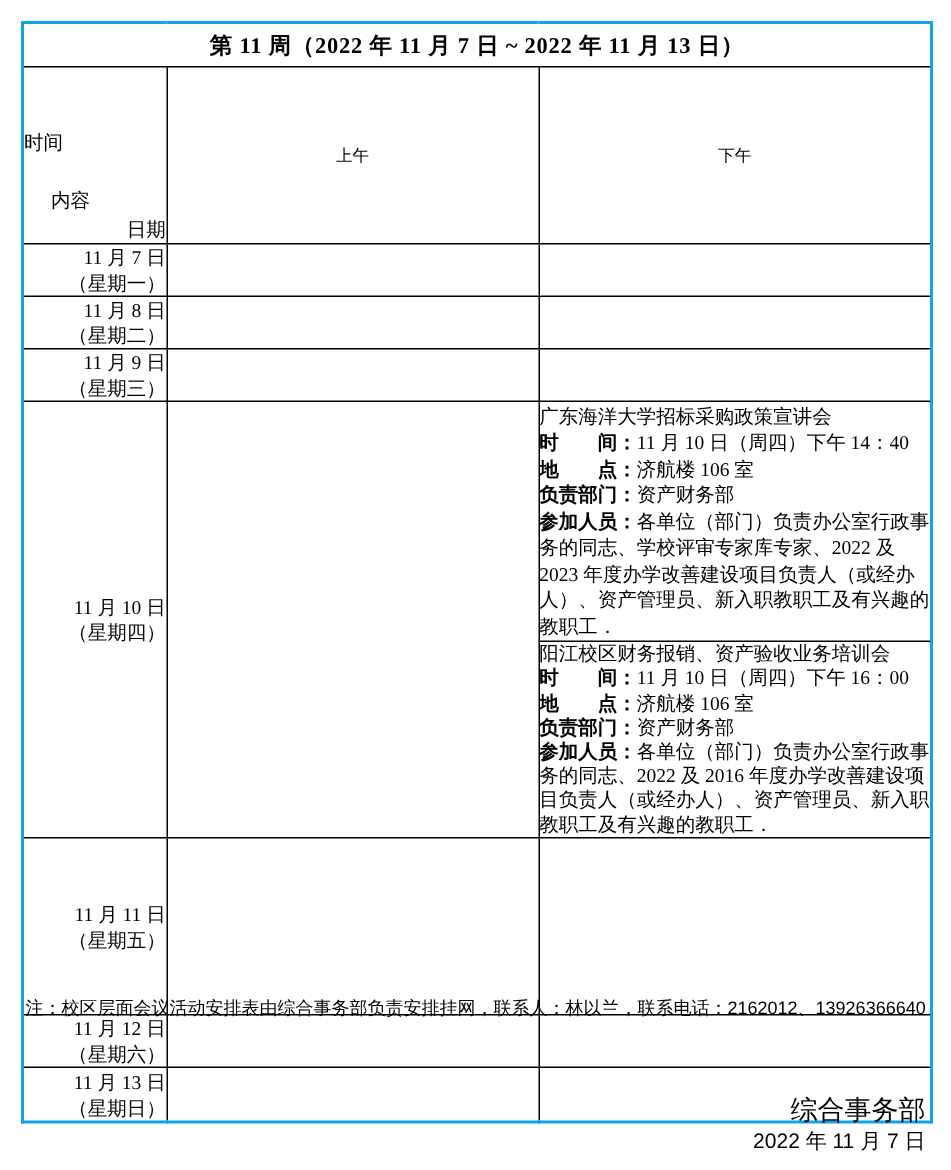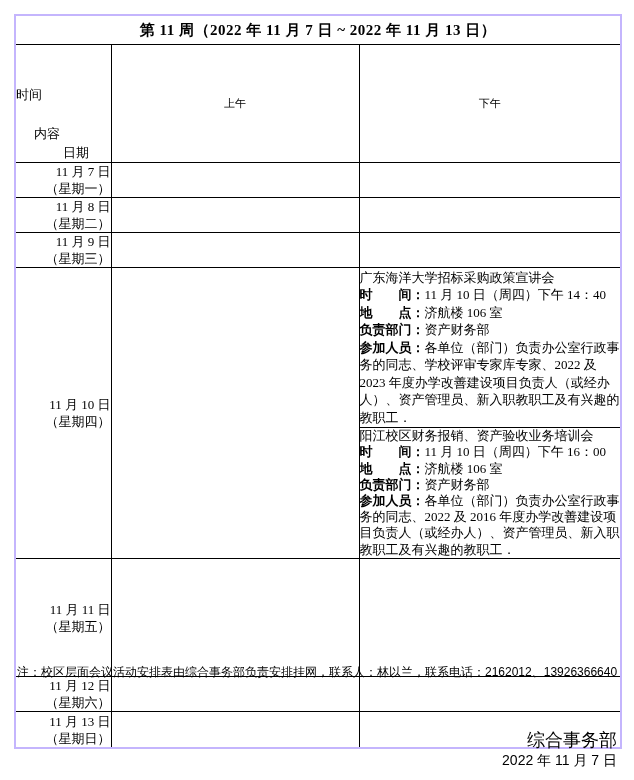--- a/index.html
+++ b/index.html
@@ -9,38 +9,38 @@
     background:#ffffff;
     color:#000;
     font-family:"Liberation Serif","DejaVu Serif",serif;
     overflow:hidden;
   }
   table.schedule{
     position:absolute;left:14px;top:14px;
     width:606px;
     border-collapse:collapse;
     table-layout:fixed;
-    border:2px solid #c4b5fd;
+    border:2px solid #0ea5e9;
   }
   table.schedule td{
     border:1px solid #000;
     padding:0;
     vertical-align:middle;
   }
   .title-cell{
     height:28px;
     text-align:center;
     font-weight:bold;
     font-size:15px;
     letter-spacing:0.5px;
   }
   .corner-cell{height:60px;font-size:13px;line-height:19px;}
   .corner-time{padding-right:12px;margin-top:40px;}
   .corner-content{text-align:left;padding-left:18px;margin-top:20px;}
-  .corner-date{text-align:left;padding-left:3px;margin-left:44px;}
+  .corner-date{text-align:right;padding-left:3px;}
   .head-cell{text-align:center;font-size:11px;}
   .date-cell{
     text-align:right;
     font-size:13px;
     line-height:17px;
   }
   .h-day{height:33px;}
   .h-e1{height:159px;}
   .h-e2{height:130px;}
   .h-fri{height:117px;}

